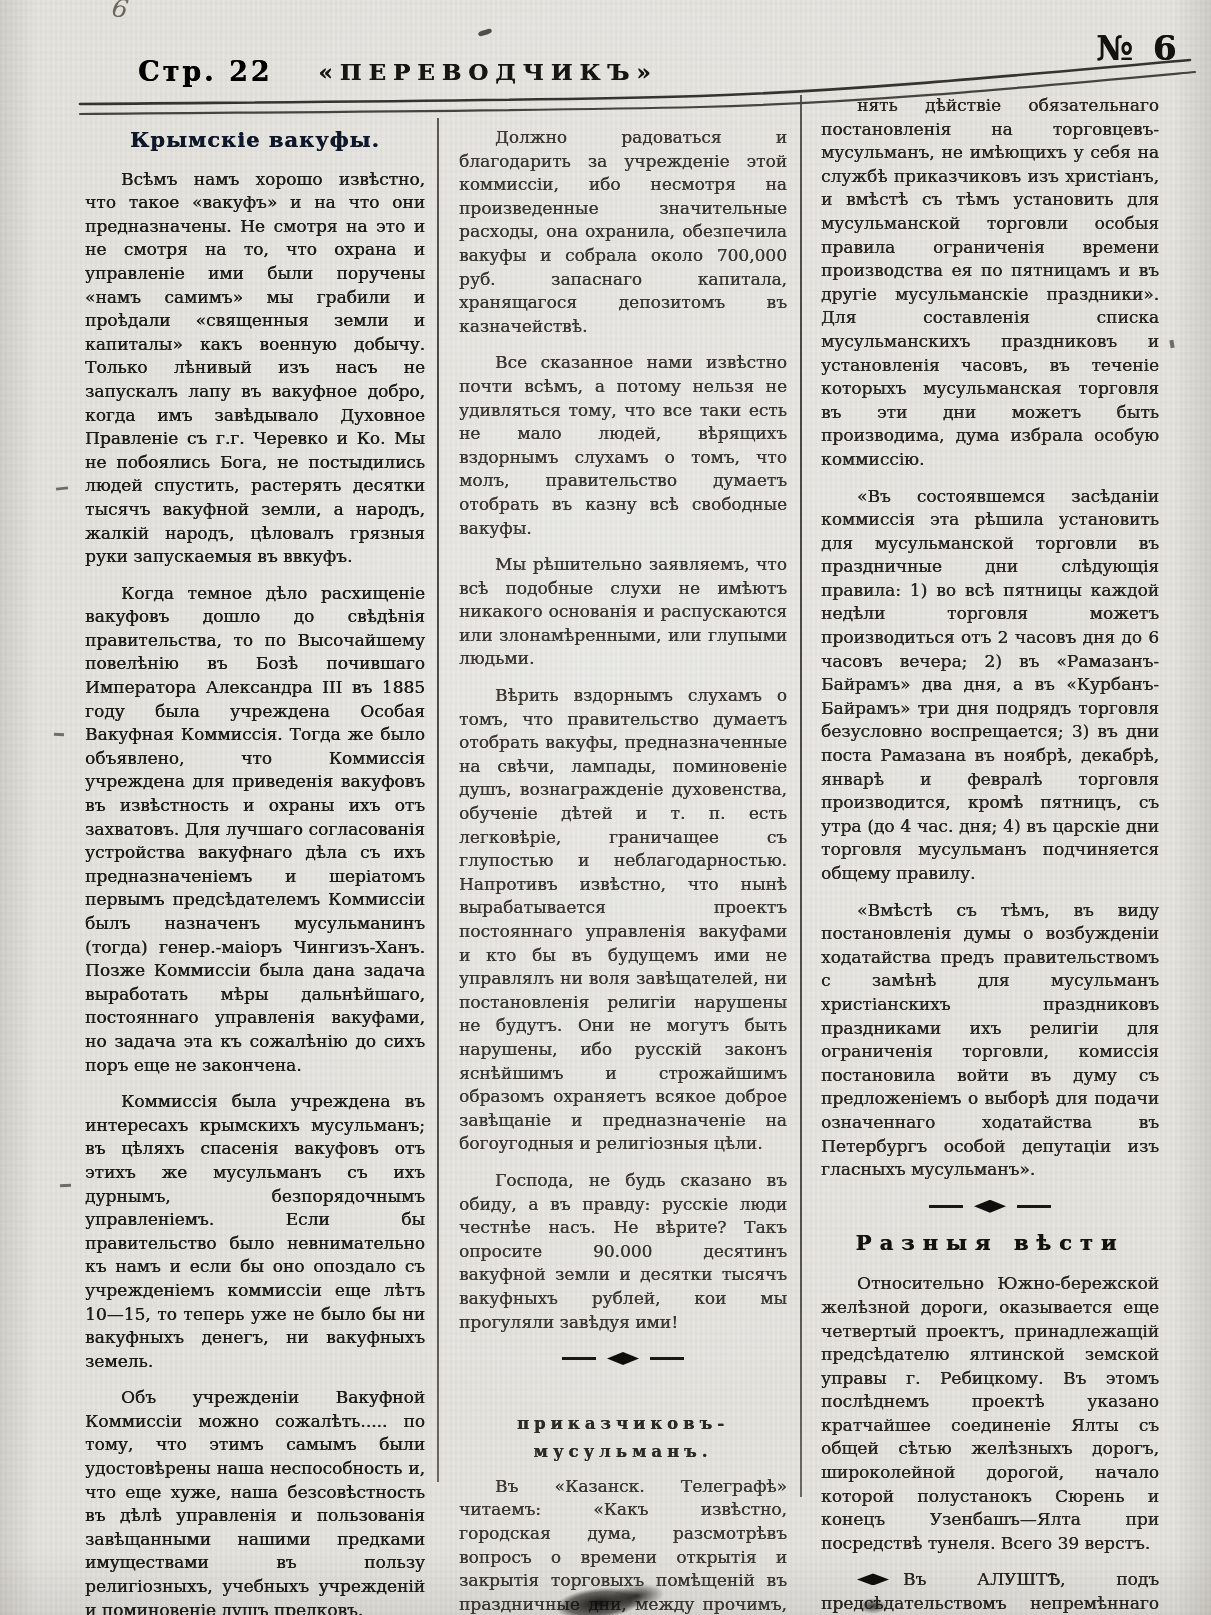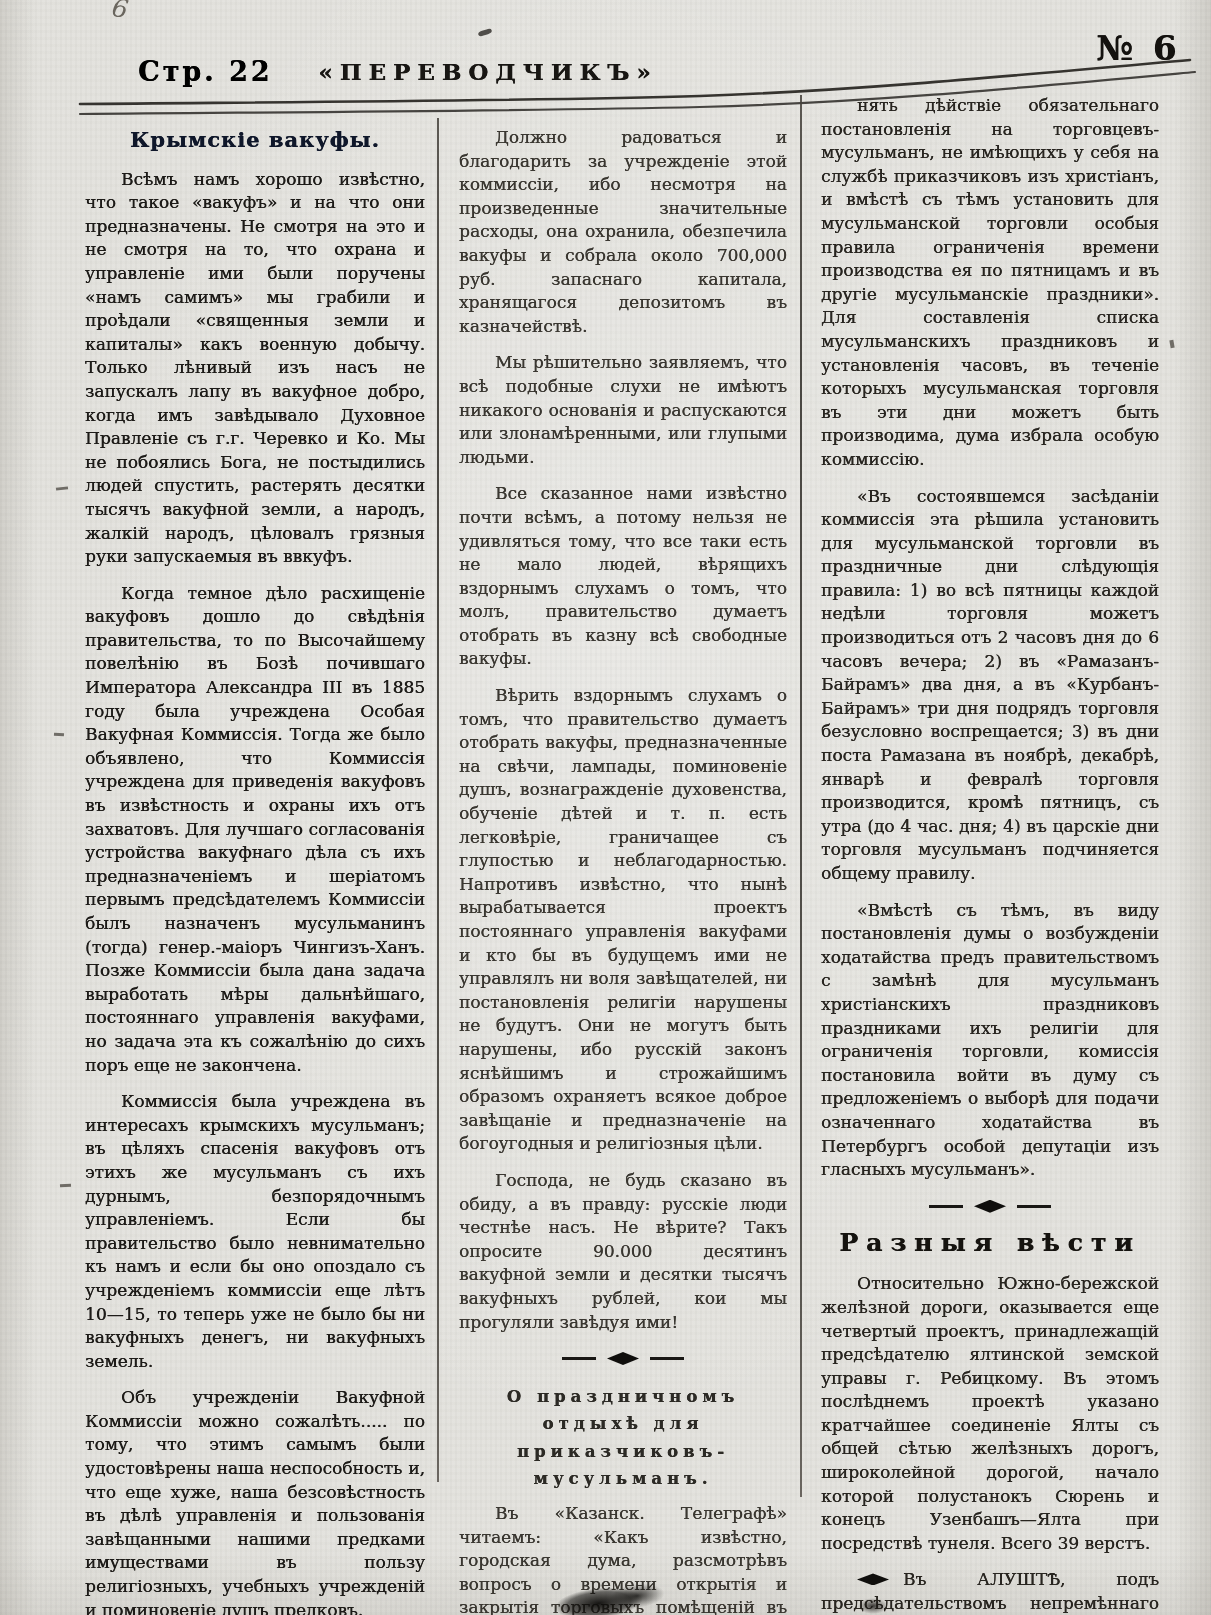--- a/index.html
+++ b/index.html
@@ -29,21 +29,21 @@
   .col{position:absolute;font-size:17px;line-height:23.6px;text-align:justify;}
   .col p{margin:0 7px 13px;text-indent:36px;}
   .col-left{left:78px;top:128px;width:354px;color:#1d1b18;text-shadow:.35px 0 0 currentColor;}
   .col-mid{left:452px;top:126px;width:342px;color:#3a3731;text-shadow:.25px 0 0 currentColor;}
   .col-right{left:814px;top:94px;width:352px;color:#282520;text-shadow:.3px 0 0 currentColor;}
   .vrule{position:absolute;width:2px;background:linear-gradient(#44403a,#2f2c27 20%,#3b3832 80%,#55504a);opacity:.85;}
   .vrule-1{left:437px;top:118px;height:1364px;}
   .vrule-2{left:800px;top:95px;height:1402px;}
   .headline{font-size:21px;font-weight:bold;text-align:center;letter-spacing:1px;margin:0 0 16px;text-indent:0;color:#0f172a;}
   .mid-heading{text-align:center;font-size:16.5px;letter-spacing:5px;line-height:1.65;margin:4px 0 10px;color:#2c2a25;}
-  .news-heading{text-align:center;font-size:25px;font-weight:bold;letter-spacing:8px;margin:14px 0 18px;color:#15130f;text-shadow:.5px 0 0 currentColor;}
+  .news-heading{text-align:center;font-size:21px;font-weight:bold;letter-spacing:8px;margin:14px 0 18px;color:#15130f;text-shadow:.5px 0 0 currentColor;}
   .divider{display:flex;align-items:center;justify-content:center;gap:11px;margin:18px 0;}
   .divider .dash{width:34px;height:2.6px;background:#191714;}
   .divider .diamond{width:32px;height:13px;background:#0f0e0c;-webkit-clip-path:polygon(50% 0,100% 50%,50% 100%,0 50%);clip-path:polygon(50% 0,100% 50%,50% 100%,0 50%);}
   .lozenge-inline{display:inline-block;width:32px;height:12px;background:#0f0e0c;-webkit-clip-path:polygon(50% 0,100% 50%,50% 100%,0 50%);clip-path:polygon(50% 0,100% 50%,50% 100%,0 50%);margin-right:14px;vertical-align:baseline;}
   
   .smudge-a{position:absolute;left:540px;top:1584px;width:130px;height:34px;transform:rotate(-6deg);
     background:radial-gradient(ellipse 45% 60% at 45% 55%, rgba(12,11,9,.95), rgba(12,11,9,.55) 55%, rgba(12,11,9,0) 75%),
                radial-gradient(ellipse 30% 50% at 75% 45%, rgba(12,11,9,.8), rgba(12,11,9,0) 70%);}
   .smudge-b{position:absolute;left:858px;top:1598px;width:30px;height:16px;
     background:radial-gradient(ellipse at center, rgba(20,18,15,.8), rgba(20,18,15,0) 70%);}
@@ -81,32 +81,32 @@
       <p>Коммиссія была учреждена въ интересахъ крымскихъ мусульманъ; въ цѣляхъ спасенія вакуфовъ отъ этихъ же мусульманъ съ ихъ дурнымъ, безпорядочнымъ управленіемъ. Если бы правительство было невнимательно къ намъ и если бы оно опоздало съ учрежденіемъ коммиссіи еще лѣтъ 10—15, то теперь уже не было бы ни вакуфныхъ денегъ, ни вакуфныхъ земель.</p>
       <p>Объ учрежденіи Вакуфной Коммиссіи можно сожалѣть..... по тому, что этимъ самымъ были удостовѣрены наша неспособность и, что еще хуже, наша безсовѣстность въ дѣлѣ управленія и пользованія завѣщанными нашими предками имуществами въ пользу религіозныхъ, учебныхъ учрежденій и поминовеніе душъ предковъ.</p>
       <p>Хорошо же мы ихъ помянули!</p>
     </div>
 </div>
 
 <div class="col col-mid">
   <div>
 
   <p>Должно радоваться и благодарить за учрежденіе этой коммиссіи, ибо несмотря на произведенные значительные расходы, она охранила, обезпечила вакуфы и собрала около 700,000 руб. запаснаго капитала, хранящагося депозитомъ въ казначействѣ.</p>
+      <p>Все сказанное нами извѣстно почти всѣмъ, а потому нельзя не удивляться тому, что все таки есть не мало людей, вѣрящихъ вздорнымъ слухамъ о томъ, что молъ, правительство думаетъ отобрать въ казну всѣ свободные вакуфы.</p>
       <p>Мы рѣшительно заявляемъ, что всѣ подобные слухи не имѣютъ никакого основанія и распускаются или злонамѣренными, или глупыми людьми.</p>
-      <p>Все сказанное нами извѣстно почти всѣмъ, а потому нельзя не удивляться тому, что все таки есть не мало людей, вѣрящихъ вздорнымъ слухамъ о томъ, что молъ, правительство думаетъ отобрать въ казну всѣ свободные вакуфы.</p>
       <p>Вѣрить вздорнымъ слухамъ о томъ, что правительство думаетъ отобрать вакуфы, предназначенные на свѣчи, лампады, поминовеніе душъ, вознагражденіе духовенства, обученіе дѣтей и т. п. есть легковѣріе, граничащее съ глупостью и неблагодарностью. Напротивъ извѣстно, что нынѣ вырабатывается проектъ постояннаго управленія вакуфами и кто бы въ будущемъ ими не управлялъ ни воля завѣщателей, ни постановленія религіи нарушены не будутъ. Они не могутъ быть нарушены, ибо русскій законъ яснѣйшимъ и строжайшимъ образомъ охраняетъ всякое доброе завѣщаніе и предназначеніе на богоугодныя и религіозныя цѣли.</p>
       <p>Господа, не будь сказано въ обиду, а въ правду: русскіе люди честнѣе насъ. Не вѣрите? Такъ опросите 90.000 десятинъ вакуфной земли и десятки тысячъ вакуфныхъ рублей, кои мы прогуляли завѣдуя ими!</p>
     </div>
   <div class="divider">
     <span class="dash"></span>
     <span class="diamond"></span>
     <span class="dash"></span>
   </div>
   <h3 class="mid-heading">
-    <span>О праздничномъ отдыхѣ для</span><br>
+    <br>
     <span>приказчиковъ-мусульманъ.</span>
   </h3>
   <div>
 
   <p>Въ «Казанск. Телеграфѣ» читаемъ: «Какъ извѣстно, городская дума, разсмотрѣвъ вопросъ о времени открытія и закрытія торговыхъ помѣщеній въ праздничные дни, между прочимъ, постановила: «принимая во вниманіе, что Казань въ отношеніи состава населенія находится въ особыхъ исключительныхъ условіяхъ и что торговля въ Казани въ значительной части сосредоточивается въ рукахъ мусульманъ, возбудить ходатайство о томъ, чтобы городской думѣ предоставлено было право не распростра-</p>
     </div>
 </div>
 
 <div class="col col-right">
   <div>

